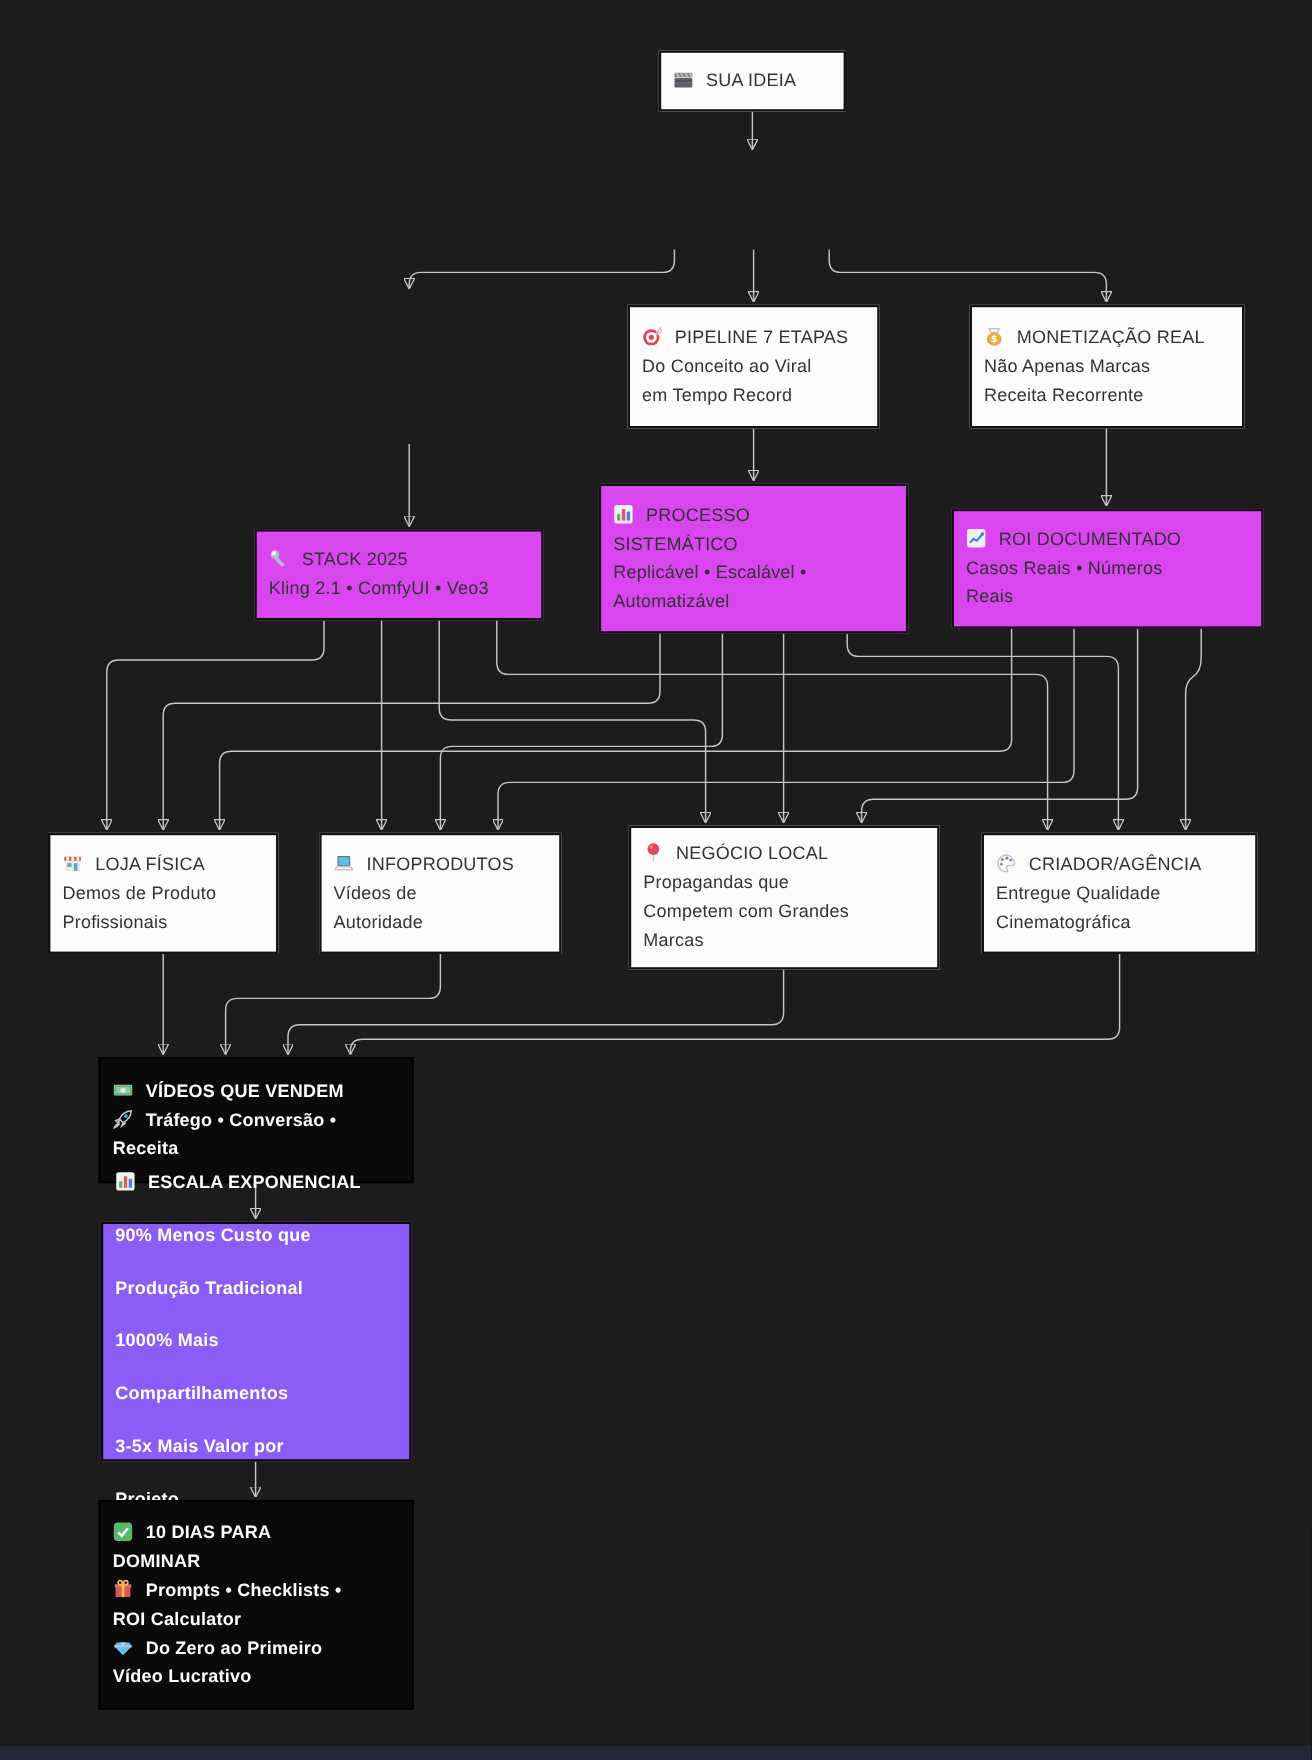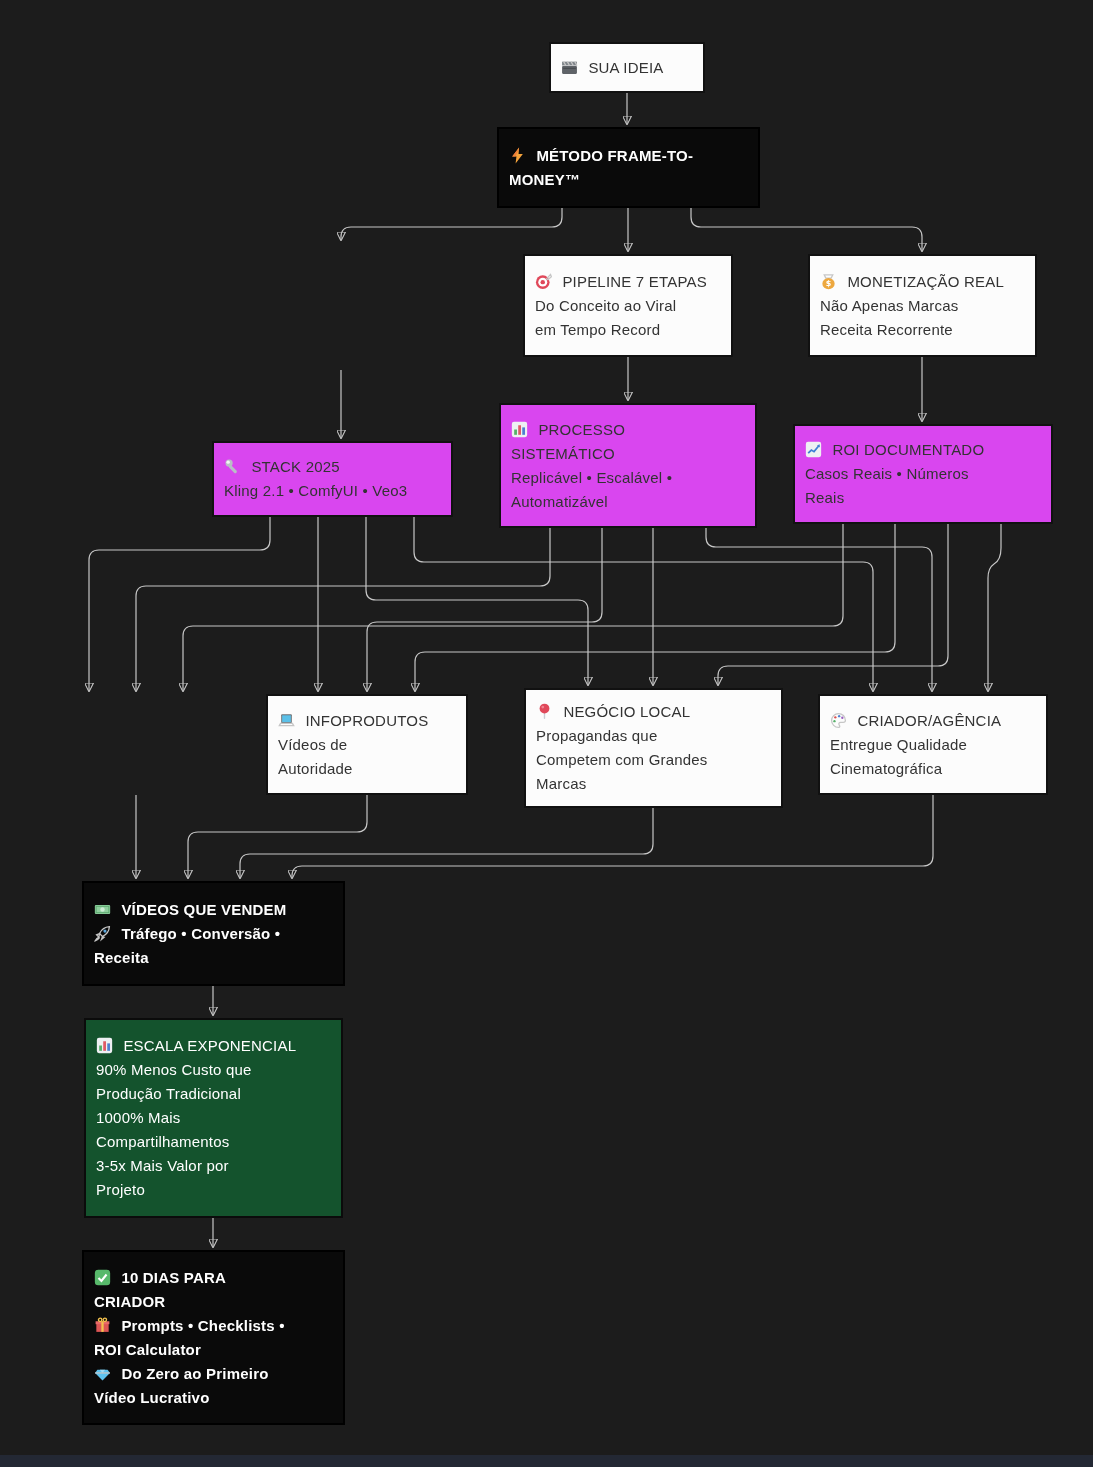--- a/index.html
+++ b/index.html
@@ -6,21 +6,21 @@
   .canvas{position:relative;width:1093px;height:1467px;background:#1c1c1c;
           font-family:"Liberation Sans",sans-serif;overflow:hidden;}
   .edges{position:absolute;left:0;top:0;width:1093px;height:1467px;}
   .edges path, .edges line{fill:none;stroke:#c6c6c6;stroke-width:1.2px;}
   .node{position:absolute;display:flex;flex-direction:column;justify-content:center;
         align-items:flex-start;text-align:center;box-sizing:border-box;padding:8px 10px;
         line-height:24px;font-size:15px;letter-spacing:.2px;}
   .light{background:#fcfcfc;border:2px solid #111;color:#333;}
   .light2{background:#d946ef;border:2px solid #111;color:#333;}
   .dark{background:#0a0a0a;border:2px solid #000;color:#fff;font-weight:700;}
-  .gray{background:#14532d;border:2px solid #0b0b0b;color:#fff;font-weight:400;}
+  .gray{background:#8b5cf6;border:2px solid #0b0b0b;color:#fff;font-weight:700;gap:20px;}
   .tline,.bline{white-space:nowrap;}
   .ic{display:inline-block;width:17px;height:17px;vertical-align:-3px;margin-right:6px;}
   .ic svg{width:100%;height:100%;display:block;}
   .bottombar{position:absolute;left:0;bottom:0;width:100%;height:12px;background:#232834;}
 </style>
 </head>
 <body>
 
 <div class="canvas">
 
@@ -165,29 +165,20 @@
 
   <div class="node light" style="left:549px;top:42px;width:156px;height:51px">
     <div class="tline">
       <span class="ic"><svg viewBox="0 0 16 16">
             <use href="#i-clapper"></use>
           </svg></span>
       <span>SUA IDEIA</span>
     </div>
   </div>
 
-  <div class="node dark" style="left:497px;top:127px;width:263px;height:81px">
-    <div class="tline">
-      <span class="ic"><svg viewBox="0 0 16 16">
-            <use href="#i-bolt"></use>
-          </svg></span>
-      <span>MÉTODO FRAME-TO-</span>
-    </div>
-    <div class="tline">MONEY™</div>
-  </div>
 
 
   <div class="node light" style="left:523px;top:254px;width:210px;height:103px">
     <div class="tline">
       <span class="ic"><svg viewBox="0 0 16 16">
             <use href="#i-target"></use>
           </svg></span>
       <span>PIPELINE 7 ETAPAS</span>
     </div>
     <div class="bline">Do Conceito ao Viral</div>
@@ -231,20 +222,30 @@
     <div class="tline">
       <span class="ic"><svg viewBox="0 0 16 16">
             <use href="#i-linechart"></use>
           </svg></span>
       <span>ROI DOCUMENTADO</span>
     </div>
     <div class="bline">Casos Reais • Números</div>
     <div class="bline">Reais</div>
   </div>
 
+  <div class="node light" style="left:40px;top:694px;width:192px;height:101px">
+    <div class="tline">
+      <span class="ic"><svg viewBox="0 0 16 16">
+            <use href="#i-store"></use>
+          </svg></span>
+      <span>LOJA FÍSICA</span>
+    </div>
+    <div class="bline">Demos de Produto</div>
+    <div class="bline">Profissionais</div>
+  </div>
 
   <div class="node light" style="left:266px;top:694px;width:202px;height:101px">
     <div class="tline">
       <span class="ic"><svg viewBox="0 0 16 16">
             <use href="#i-laptop"></use>
           </svg></span>
       <span>INFOPRODUTOS</span>
     </div>
     <div class="bline">Vídeos de</div>
     <div class="bline">Autoridade</div>
@@ -304,21 +305,21 @@
     <div class="bline">Projeto</div>
   </div>
 
   <div class="node dark" style="left:82px;top:1250px;width:263px;height:175px">
     <div class="tline">
       <span class="ic"><svg viewBox="0 0 16 16">
             <use href="#i-check"></use>
           </svg></span>
       <span>10 DIAS PARA</span>
     </div>
-    <div class="tline">CRIADOR</div>
+    <div class="tline">DOMINAR</div>
     <div class="bline">
       <span class="ic"><svg viewBox="0 0 16 16">
             <use href="#i-gift"></use>
           </svg></span>
       <span>Prompts • Checklists •</span>
     </div>
     <div class="bline">ROI Calculator</div>
     <div class="bline">
       <span class="ic"><svg viewBox="0 0 16 16">
             <use href="#i-gem"></use>

